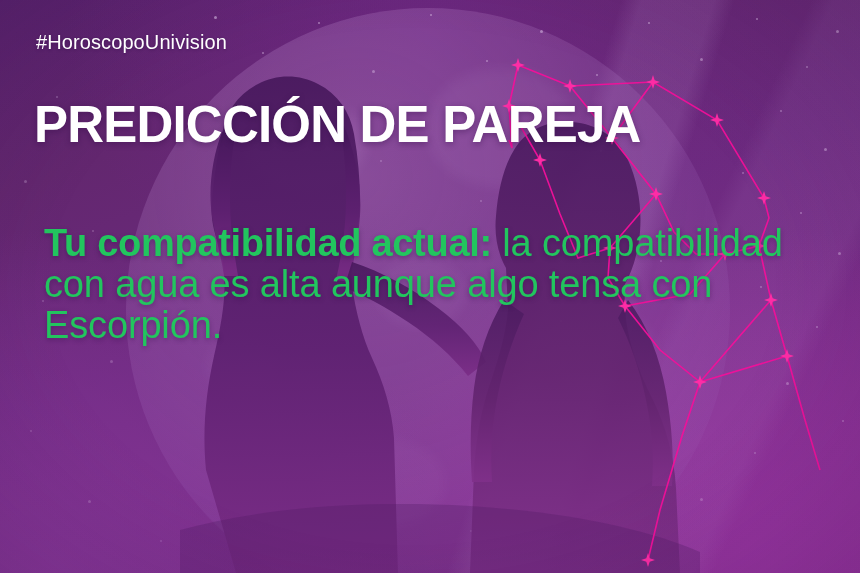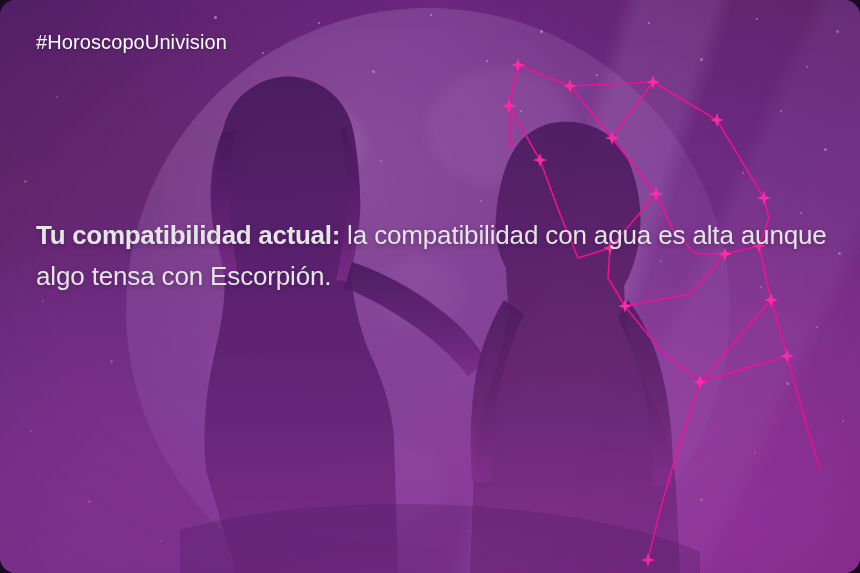--- a/index.html
+++ b/index.html
@@ -8,21 +8,20 @@
     padding: 0;
     background: #1a0a22;
   }
   #card {
     position: relative;
     width: 860px;
     height: 573px;
     overflow: hidden;
     font-family: "Liberation Sans", sans-serif;
     background: #6d2a85;
-    border-radius: 16px;
     -webkit-font-smoothing: antialiased;
   }
 
   
   .layer {
     position: absolute;
     inset: 0;
     width: 100%;
     height: 100%;
     pointer-events: none;
@@ -120,23 +119,23 @@
     letter-spacing: -0.8px;
     text-shadow: 0 2px 6px rgba(48,10,68,.40);
   }
   #body {
     position: absolute;
     left: 36px;
     top: 215px;
     width: 806px;
   }
   .para {
-    margin: 0;
-    color: #e5e5e5;
-    font-size: 26px;
+    margin: 8px;
+    color: #22c55e;
+    font-size: 38px;
     line-height: 41px;
     font-weight: 400;
     letter-spacing: -0.15px;
     text-shadow: 0 2px 5px rgba(48,10,68,.38);
   }
   .para + .para { margin-top: 41px; }
   .para b {
     font-weight: 700;
     letter-spacing: -0.3px;
   }
@@ -318,20 +317,21 @@
       </g>
     </svg>
   </div>
 
   <div class="layer" id="bg-vignette"></div>
 
   <div id="content">
 
     <div id="hashtag">#HoroscopoUnivision</div>
 
+    <h1 id="headline">PREDICCIÓN DE PAREJA</h1>
 
     <div id="body">
       <p class="para">
         <b>Tu compatibilidad actual:</b><span> la compatibilidad con agua es alta aunque algo tensa con Escorpión.</span>
       </p>
     </div>
 
   </div>
 </div>
 

